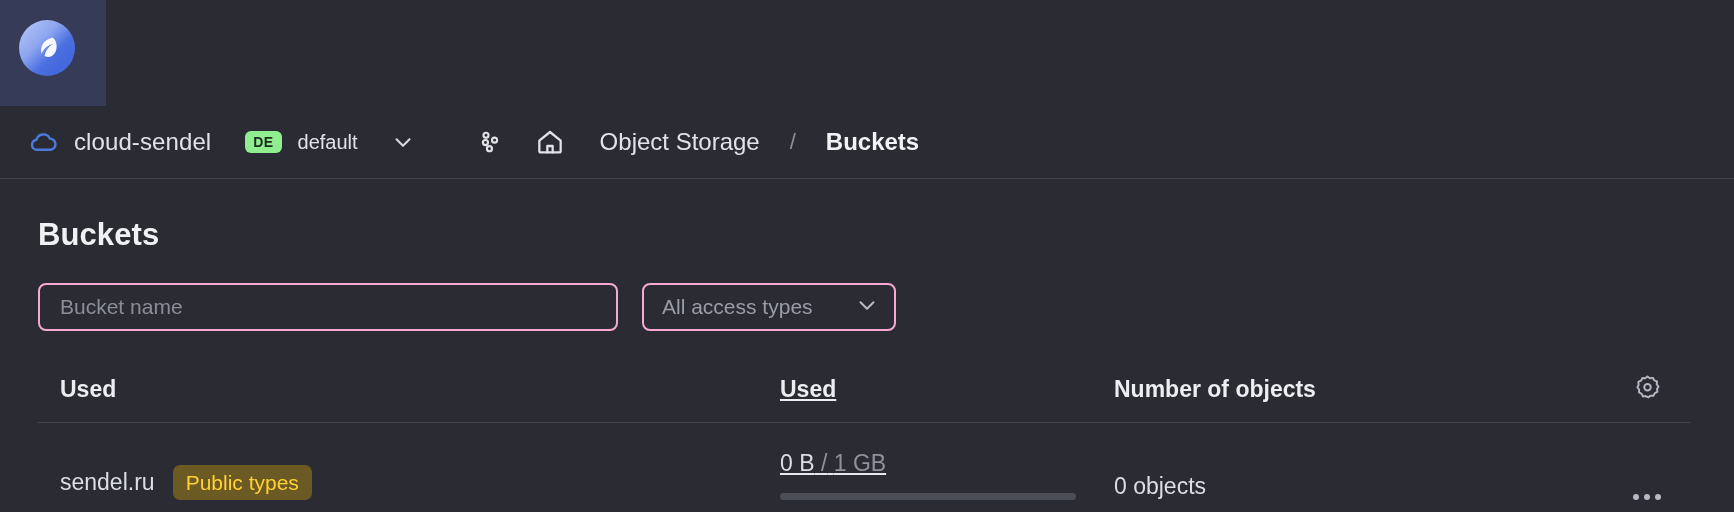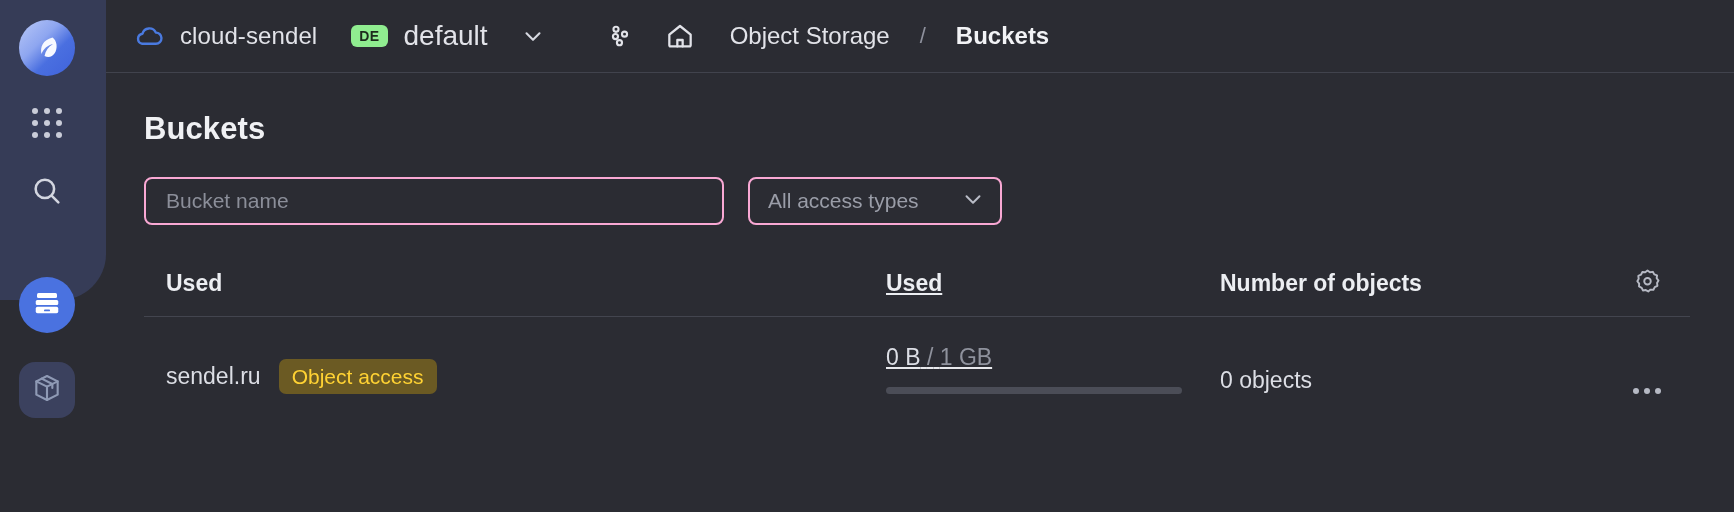--- a/index.html
+++ b/index.html
@@ -13,20 +13,21 @@
     background: #2b2c33;
     font-family: "Liberation Sans", sans-serif;
     color: #e8e9ed;
     -webkit-font-smoothing: antialiased;
   }
   .app {
     position: relative;
     width: 1734px;
     height: 512px;
     display: flex;
+    flex-direction: column;
   }
 
   
   .sidebar {
     position: relative;
     width: 106px;
     height: 512px;
     flex: 0 0 106px;
     background: #2b2c33;
     overflow: hidden;
@@ -129,21 +130,21 @@
     color: #1d2b1d;
     font-size: 14px;
     font-weight: bold;
     padding: 4px 8px;
     border-radius: 6px;
     line-height: 1;
     letter-spacing: 0.4px;
   }
   .project-name {
     margin-left: 16px;
-    font-size: 28px;
+    font-size: 20px;
     color: #e2e3e9;
     white-space: nowrap;
   }
   .chev-btn {
     margin-left: 28px;
     display: flex;
     align-items: center;
     justify-content: center;
     width: 34px;
     height: 34px;
@@ -451,21 +452,21 @@
                 <circle cx="12" cy="11.8" r="2.7"></circle>
               </svg>
             </span>
           </div>
         </div>
 
         <div class="trow">
           <div class="col-name">
             <div class="cell-name">
               <span class="bucket-link">sendel.ru</span>
-              <span class="badge-public">Object access</span>
+              <span class="badge-public">Public types</span>
             </div>
           </div>
 
           <div class="col-used">
             <div class="used-text">
               <span>0 B</span>
               <span class="quota">/</span>
               <span class="quota">1 GB</span>
             </div>
             <div class="progress">

